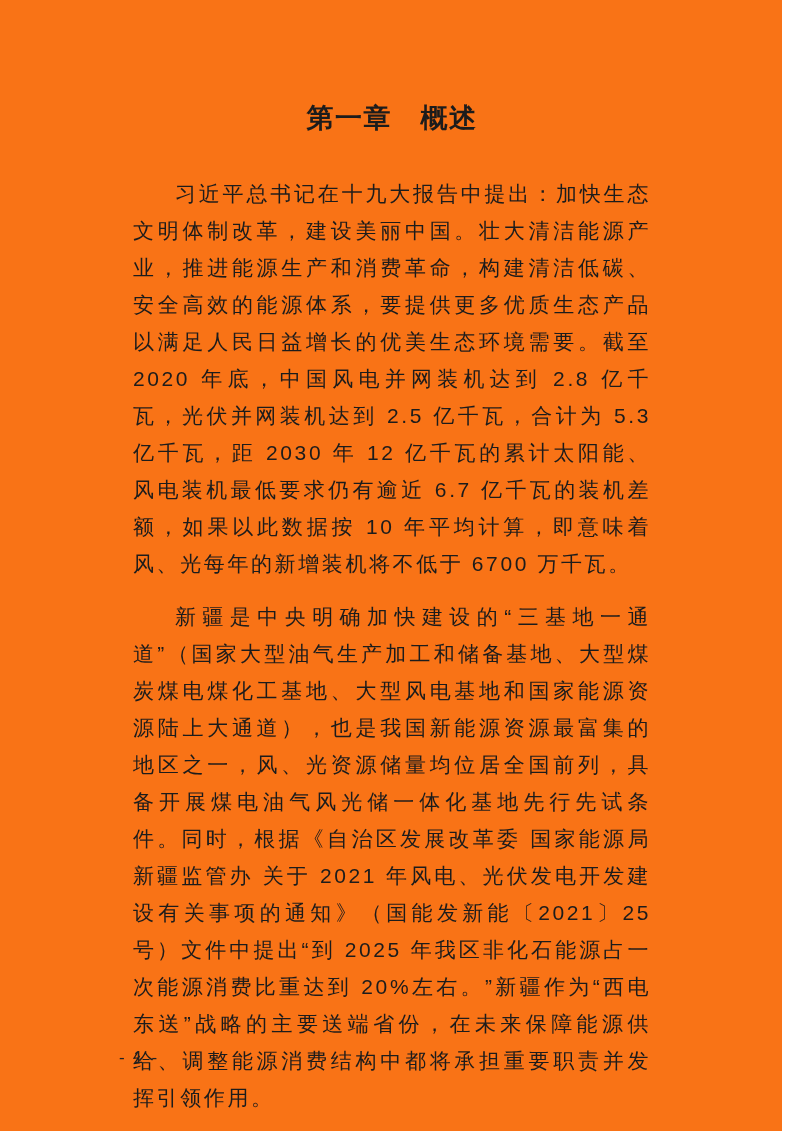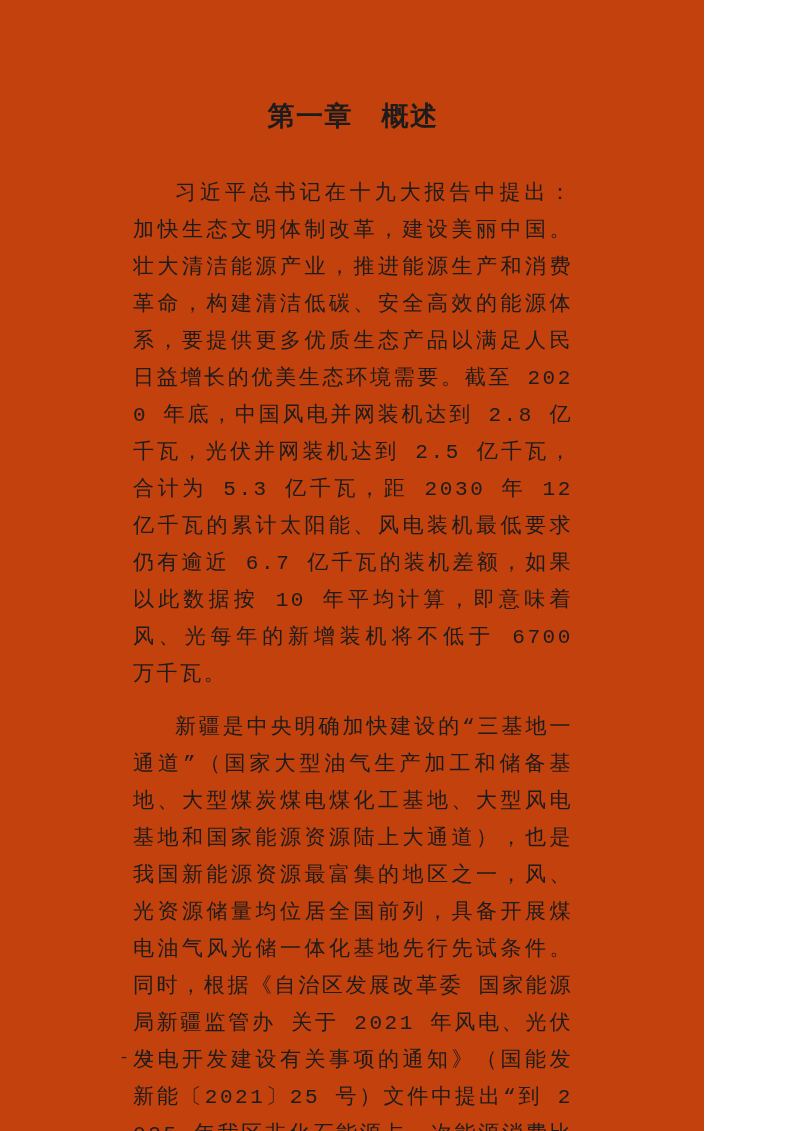--- a/index.html
+++ b/index.html
@@ -2,26 +2,26 @@
 <html><head>
 <meta charset="utf-8">
 <style>
   html, body {
     margin: 0;
     padding: 0;
     background: #ffffff;
   }
   .page {
     position: relative;
-    width: 704px;
+    width: 782px;
     height: 1131px;
-    background: #c2410c;
+    background: #f97316;
     box-sizing: border-box;
     padding: 100px 115px 0 117px;
-    font-family: Liberation Mono, monospace;
+    font-family: Liberation Sans, sans-serif;
     color: #1c1c1c;
     overflow: hidden;
   }
   .chapter-title {
     margin: 0 0 39px 0;
     font-size: 27px;
     line-height: 36px;
     font-weight: 700;
     text-align: center;
     letter-spacing: 1.5px;

